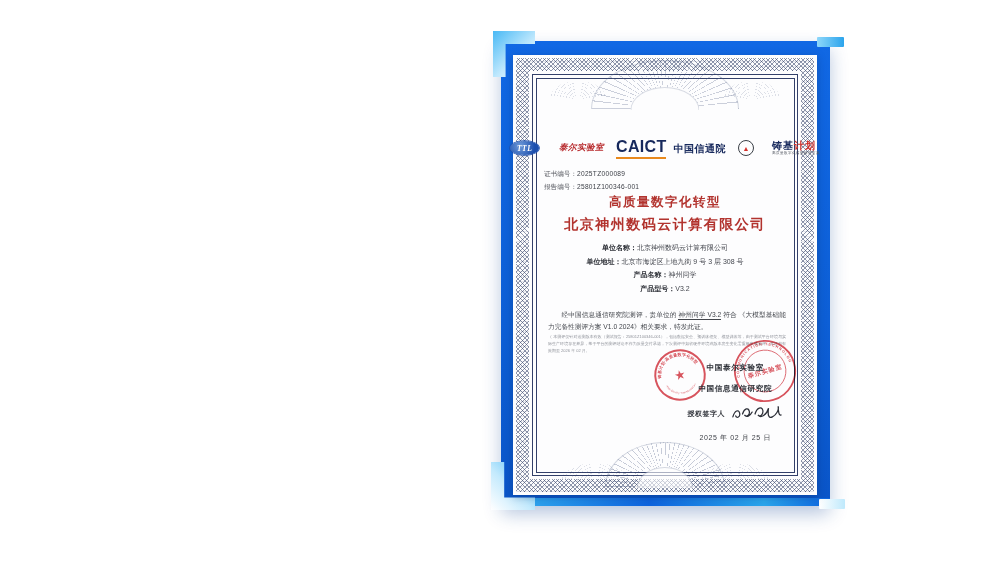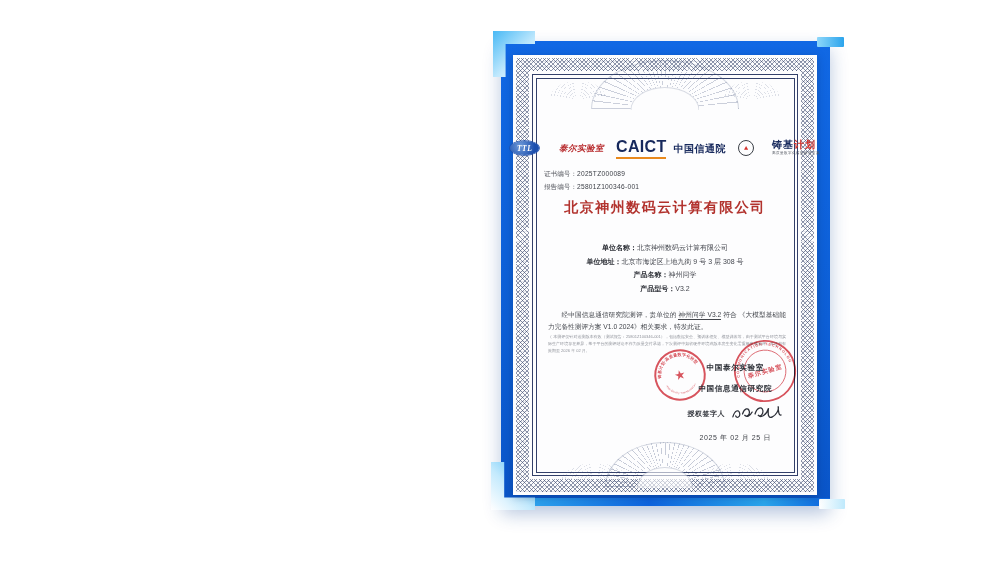--- a/index.html
+++ b/index.html
@@ -50,33 +50,33 @@
     border-radius:50% 50% 0 0 / 100% 100% 0 0;}
   .fan-top{top:5px;left:50%;transform:translateX(-50%);width:146px;height:48px;opacity:.55;}
   .mound-top-l{top:26px;left:36px;width:58px;height:20px;opacity:.5;}
   .mound-top-r{top:26px;right:36px;width:58px;height:20px;opacity:.5;}
   .fan-bottom{bottom:8px;left:50%;transform:translateX(-50%);width:118px;height:44px;opacity:.6;}
   .mound-bot-l{bottom:10px;left:46px;width:72px;height:22px;opacity:.5;}
   .mound-bot-r{bottom:10px;right:46px;width:72px;height:22px;opacity:.5;}
 
   
   .logos{position:absolute;top:83px;left:0;width:100%;display:flex;justify-content:center;align-items:center;gap:12px;}
-  .ttl-logo{display:flex;align-items:flex-end;gap:20px;}
+  .ttl-logo{display:flex;align-items:center;gap:20px;}
   .ttl-oval{width:29px;height:14px;border-radius:50%;
     background:radial-gradient(circle at 35% 35%,#6f9bd9,#1c4fae 70%);
     color:#fff;font-size:7.5px;font-weight:bold;font-style:italic;
     display:flex;align-items:center;justify-content:center;letter-spacing:.5px;
     font-family:"Liberation Serif",serif;box-shadow:0 0 0 .8px #1c4fae;}
   .ttl-name{color:#b7292c;font-size:8.5px;font-weight:bold;font-style:italic;
     font-family:"DejaVu Serif",serif;letter-spacing:.5px;white-space:nowrap;}
   .caict-logo{display:flex;align-items:baseline;white-space:nowrap;}
   .caict-abbr{font-size:16px;font-weight:bold;color:#16285c;letter-spacing:.3px;
     border-bottom:2px solid #e8891d;padding-bottom:.5px;}
   .caict-name{font-size:10px;font-weight:bold;color:#16285c;margin-left:7px;letter-spacing:.5px;}
-  .zhuji-logo{display:flex;align-items:center;gap:18px;font-family:Liberation Mono, monospace;}
+  .zhuji-logo{display:flex;align-items:center;gap:18px;}
   .zhuji-circle{width:14px;height:14px;border:1.4px solid #3a3f46;border-radius:50%;
     display:flex;align-items:center;justify-content:center;}
   .zhuji-tri{color:#d4322c;font-size:7px;line-height:1;transform:translateY(-.5px);}
   .zhuji-text{display:flex;flex-direction:column;align-items:flex-start;line-height:1;}
   .zhuji-name{font-size:10px;font-weight:bold;letter-spacing:1px;white-space:nowrap;}
   .zhuji-name .dark{color:#16285c;}
   .zhuji-name .red{color:#d4322c;}
   .zhuji-tagline{font-size:3.6px;color:#555a63;letter-spacing:.4px;margin-top:1.5px;white-space:nowrap;}
 
   
@@ -165,20 +165,21 @@
     <div class="meta">
       <div>
         <span class="lbl">证书编号：</span><span class="val">2025TZ000089</span>
       </div>
       <div>
         <span class="lbl">报告编号：</span><span class="val">25801Z100346-001</span>
       </div>
     </div>
 
     <div class="title">
+      <div class="title-l1">高质量数字化转型</div>
       <div class="title-l2">北京神州数码云计算有限公司</div>
     </div>
 
     <div class="details">
       <div><span class="lbl">单位名称：</span><span class="val">北京神州数码云计算有限公司</span></div>
       <div><span class="lbl">单位地址：</span><span class="val">北京市海淀区上地九街 9 号 3 层 308 号</span></div>
       <div><span class="lbl">产品名称：</span><span class="val">神州问学</span></div>
       <div><span class="lbl">产品型号：</span><span class="val">V3.2</span></div>
     </div>
 

